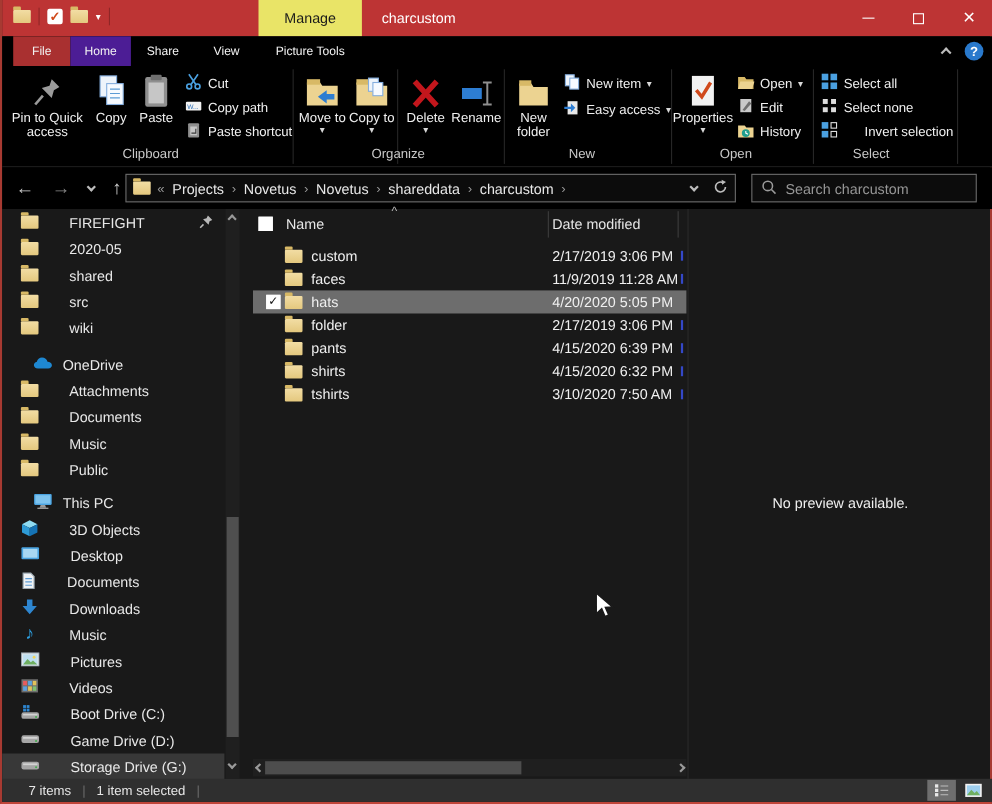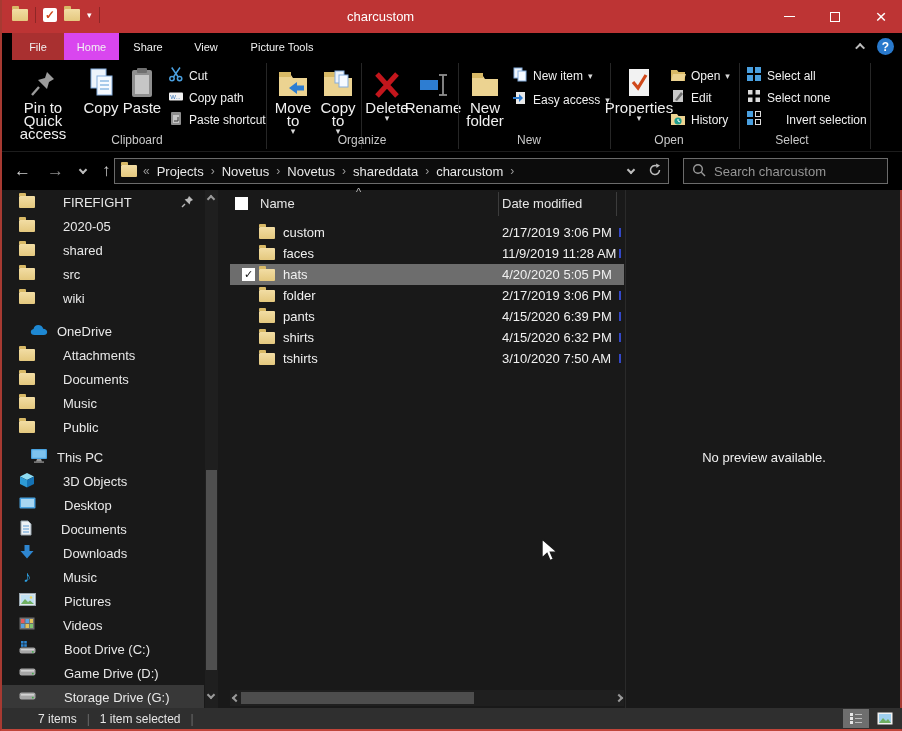--- a/index.html
+++ b/index.html
@@ -16,34 +16,34 @@
   .ctl-min-glyph { width:11px; height:1px; background:#fff; }
   .ctl-max-glyph { width:10px; height:10px; border:1px solid #fff; }
   .ctl-close-glyph { font-size:19px; line-height:19px; font-weight:400; }
   .manage-tab { position:absolute; left:233px; top:0; width:94px; height:33px; background:#e9e467; color:#1a1a1a; display:flex; align-items:center; justify-content:center; font-size:13px; }
   .win-title { position:absolute; left:345px; top:0; height:33px; display:flex; align-items:center; color:#fff; font-size:13px; }
 
   
   .tabrow { position:absolute; left:0; top:33px; width:902px; height:27px; background:#000; display:flex; }
   .rtab { height:27px; display:flex; align-items:center; justify-content:center; color:#f2f2f2; font-size:11px; }
   .rtab-file { width:52px; background:#a93030; margin-left:10px; }
-  .rtab-home { width:55px; background:#d946ef; }
+  .rtab-home { width:55px; background:#4c1d95; }
   .rtab-share { width:58px; }
   .rtab-view { width:58px; }
   .rtab-picture { width:94px; margin-left:0; }
   .tabrow-right { position:absolute; right:6px; top:33px; height:27px; display:flex; align-items:center; gap:12px; }
   .chev { display:inline-block; width:7px; height:7px; border-left:2px solid #bdbdbd; border-top:2px solid #bdbdbd; transform:rotate(45deg) translateY(2px); }
   .help-badge { width:17px; height:17px; border-radius:50%; background:#2979cc; color:#fff; font-size:12px; font-weight:bold; display:flex; align-items:center; justify-content:center; }
   .help-badge::after { content:"?"; }
 
   
   .ribbon { position:absolute; left:0; top:60px; width:902px; height:92px; background:#000; border-bottom:1px solid #1d1d1d; }
   .rsep { position:absolute; top:3px; width:1px; height:86px; background:#262626; }
   .rgroup-label { position:absolute; top:73px; font-size:12px; color:#c9c9c9; text-align:center; }
-  .bigbtn { position:absolute; top:3px; display:flex; flex-direction:column; align-items:center; color:#f0f0f0; font-size:15px; line-height:13px; text-align:center; }
+  .bigbtn { position:absolute; top:3px; display:flex; flex-direction:column; align-items:center; color:#f0f0f0; font-size:12px; line-height:13px; text-align:center; }
   .bigbtn .bicon { height:36px; display:flex; align-items:flex-end; justify-content:center; }
   .bigbtn .blabel { margin-top:2px; }
   .smallbtn { position:absolute; height:21px; display:flex; align-items:center; gap:5px; color:#f0f0f0; font-size:12px; }
   .caret { font-size:9px; color:#d8d8d8; line-height:8px; }
   .caret::after { content:"▾"; }
 
   
   .fi { position:relative; display:inline-block; width:16px; height:12px; background:linear-gradient(#f2dda4,#e4c87e); border-radius:1px; }
   .fi::before { content:""; position:absolute; left:0; top:-3px; width:7px; height:3px; background:#d8b966; border-radius:1px 1px 0 0; }
 
@@ -100,41 +100,42 @@
   .harrow { width:11px; display:flex; justify-content:center; }
 
   
   .pvdivider { position:absolute; left:623px; top:190px; width:1px; height:518px; background:#2a2a2a; }
   .preview { position:absolute; left:624px; top:198px; width:276px; height:518px; display:flex; align-items:center; justify-content:center; }
   .preview span { font-size:13px; color:#f0f0f0; }
 
   
   .statusbar { position:absolute; left:0; top:708px; width:902px; height:21px; background:#2f2f2f; display:flex; align-items:center; font-size:12px; color:#e6e6e6; }
   .statusbar .sdiv { color:#6a6a6a; margin:0 10px; }
-  .st-left { margin-left:36px; display:flex; align-items:center; }
+  .st-left { margin-left:24px; display:flex; align-items:center; }
   .viewbtns { position:absolute; right:6px; top:0; height:21px; display:flex; align-items:center; gap:3px; }
   .vbtn { width:26px; height:19px; display:flex; align-items:center; justify-content:center; }
   .vbtn.sel { background:#6e6e6e; }
 
   .cursor { position:absolute; left:536px; top:538px; pointer-events:none; }
 </style>
 </head>
 <body>
 
 <div class="window">
 
   <div class="titlebar">
     <div class="qat">
       <span class="fi"></span>
       <span class="qat-sep"></span>
       <span style="width:14px;height:14px;background:#fff;border-radius:2px;display:flex;align-items:center;justify-content:center;color:#d0491b;font-size:12px;font-weight:bold;">✓</span>
       <span class="fi"></span>
       <span class="caret" style="color:#fff;"></span>
       <span class="qat-sep"></span>
     </div>
+    <div class="manage-tab">Manage</div>
     <div class="win-title">charcustom</div>
     <div class="winctl">
       <div>
           <span class="ctl-min-glyph"></span>
         </div>
       <div>
           <span class="ctl-max-glyph"></span>
         </div>
       <div>
           <span class="ctl-close-glyph">×</span>

